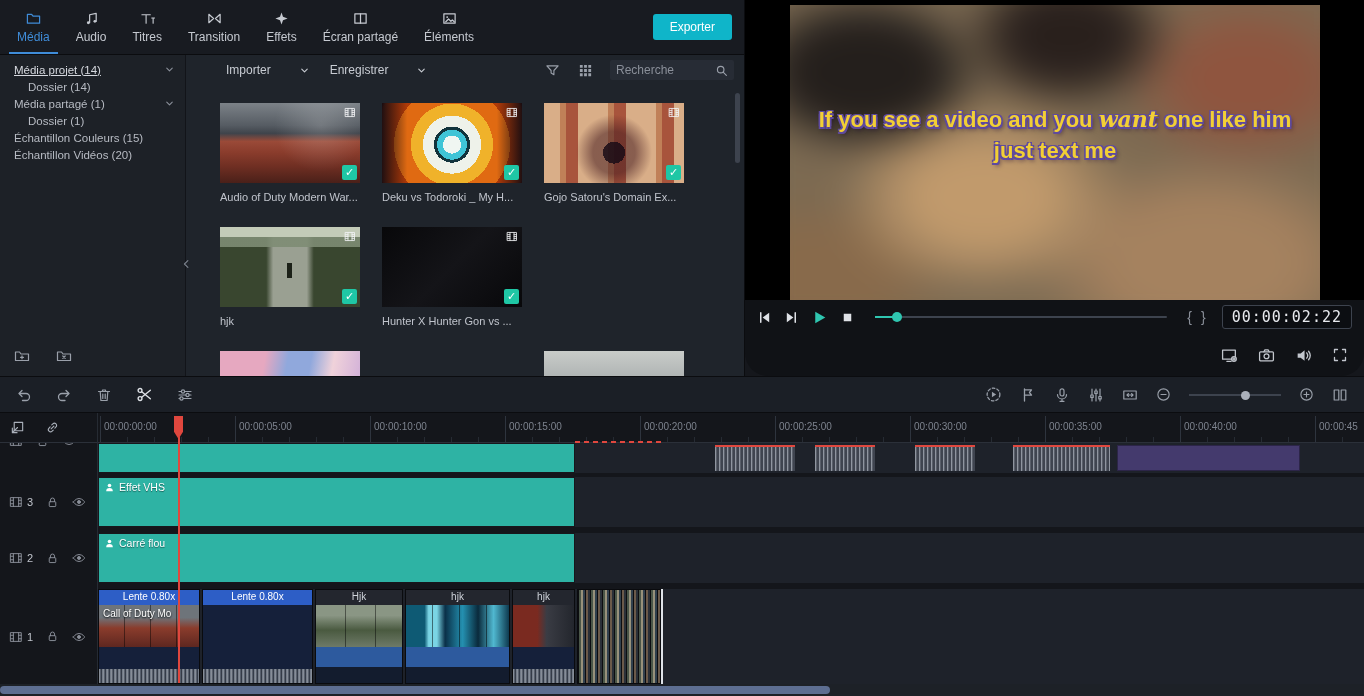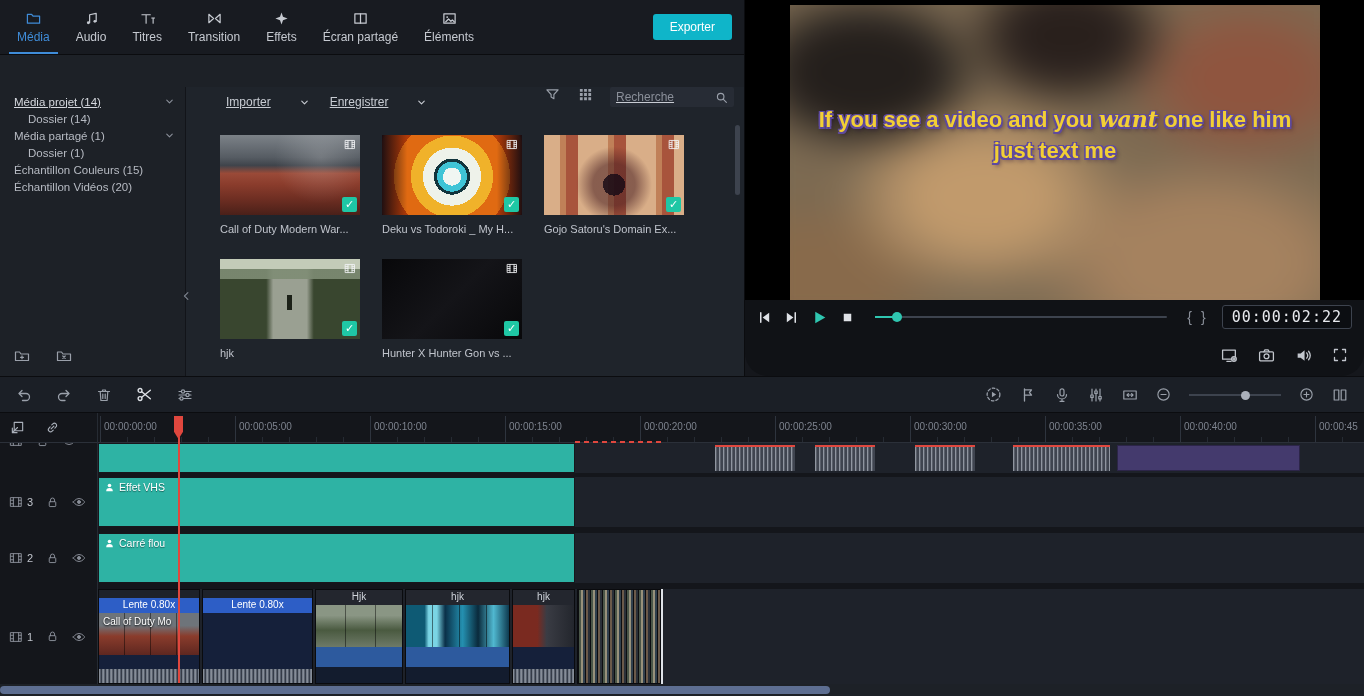--- a/index.html
+++ b/index.html
@@ -6,41 +6,41 @@
   html,body { width:1364px; height:696px; overflow:hidden; }
   body {
     font-family: "Liberation Sans", sans-serif;
     background:#15171c; color:#c8ccd3; font-size:12px;
     position:relative;
   }
   svg { stroke-linecap:round; stroke-linejoin:round; display:block; }
 
   
   .top { display:flex; height:376px; }
-  .left-pane { width:745px; display:flex; flex-direction:column; background:#1d2127; border-right:1px solid #0b0c0f;gap:32px; }
+  .left-pane { width:745px; display:flex; flex-direction:column; background:#1d2127; border-right:1px solid #0b0c0f; }
 
   .tabbar { height:55px; display:flex; align-items:stretch; background:#181b21; border-bottom:1px solid #0b0c0f; padding-left:4px; }
   .tab { display:flex; flex-direction:column; align-items:center; justify-content:center; gap:4px; padding:0 13px; position:relative; color:#c6cad1; cursor:default; }
   .tab.active { color:#3f8cd8; }
   .tab.active::after { content:""; position:absolute; left:5px; right:5px; bottom:0; height:2px; background:#3f8cd8; }
   .tab span { font-size:12px; white-space:nowrap; }
   .export-btn { margin:auto 12px auto auto; background:#0fb5c9; color:#fff; border:none; border-radius:3px; padding:6px 17px; font-size:12px; font-family:inherit; }
 
   .left-content { flex:1; display:flex; min-height:0; position:relative; }
 
   .tree { width:186px; background:#1d2127; padding-top:6px; position:relative; border-right:1px solid #121419; }
   .tree-item { height:17px; display:flex; align-items:center; padding-left:14px; color:#b7bbc3; font-size:11.5px; }
   .tree-item.l1 { padding-left:28px; }
   .tree-item.active .lbl { color:#d6d9df; text-decoration:underline; }
   .tree-item .chev { margin-left:auto; margin-right:10px; color:#8a8f99; }
   .tree-bottom { position:absolute; bottom:12px; left:14px; display:flex; gap:26px; color:#9aa0aa; }
   .collapse-handle { position:absolute; left:181px; top:198px; color:#7d838e; z-index:3; }
 
   .media-panel { flex:1; display:flex; flex-direction:column; background:#1f242b; position:relative; }
-  .media-toolbar { height:30px; display:flex; padding:0 10px 0 30px; color:#c8ccd3;text-decoration:underline; }
+  .media-toolbar { height:30px; display:flex; align-items:center; padding:0 10px 0 30px; color:#c8ccd3; }
   .dropdown { display:flex; align-items:center; gap:28px; padding:0 10px; color:#c8ccd3; font-size:12px; }
   .mt-spacer { flex:1; }
   .mt-icon { color:#9aa0aa; margin:0 9px; }
   .search-box { width:124px; height:20px; background:#272c35; border-radius:2px; display:flex; align-items:center; padding:0 6px; margin-left:8px; }
   .search-box input { flex:1; min-width:0; background:transparent; border:none; outline:none; color:#c8ccd3; font-size:12px; font-family:inherit; }
   .search-box input::placeholder { color:#8a8f99; }
   .search-box .sic { color:#9aa0aa; }
 
   .media-grid { flex:1; overflow:hidden; padding:18px 0 0 34px; display:grid; grid-template-columns:repeat(3,140px); column-gap:22px; row-gap:24px; align-content:start; }
   .media-item { width:140px; }
@@ -127,21 +127,21 @@
 
   .lane-row { position:absolute; left:0; right:0; background:#1e222a; }
   .clip-teal { position:absolute; left:0; top:0; bottom:0; width:477px; background:#2eb3a4; border:1px solid #17171c; }
   .eclip-row { display:flex; align-items:center; gap:4px; padding:3px 0 0 5px; color:#fff; font-size:10.5px; text-shadow:0 1px 1px rgba(0,0,0,.45);text-align:center; }
   .aclip { position:absolute; top:2px; bottom:2px; border-top:2px solid #e0473e; background:#3f444f;
     background-image: repeating-linear-gradient(90deg, rgba(170,176,186,.75) 0 1px, rgba(170,176,186,.25) 1px 2px, transparent 2px 4px); }
   .pclip { position:absolute; top:2px; bottom:2px; background:#443a6d; border:1px solid #2c2548; }
 
   .vclip { position:absolute; top:0; height:95px; display:flex; flex-direction:column; border:1px solid #0a0b0e; overflow:hidden; }
   .vh { height:15px; font-size:10px; line-height:14px; text-align:center; color:#fff; overflow:hidden; white-space:nowrap; }
-  .vh.blue { background:#2d5ec6;margin-top:8px; }
+  .vh.blue { background:#2d5ec6; }
   .vh.dark { background:#23262e; color:#cfd3da; }
   .vt { height:42px; position:relative; }
   .vname { position:absolute; top:3px; left:4px; font-size:10px; color:#fff; text-shadow:0 1px 2px #000; white-space:nowrap; }
   .va { flex:1; position:relative; background:#15203a; overflow:hidden; }
   .va.blue { background:linear-gradient(180deg,#2d5a9e 0 20px,#131c2e 20px); }
   .wave-strip { position:absolute; left:0; right:0; bottom:0; height:14px; opacity:.85;
     background: repeating-linear-gradient(90deg,#9aa0a8 0 1px,#646b76 1px 2px,#3a404a 2px 3px,#848b96 3px 4px); }
 
   .ct-cod { background: repeating-linear-gradient(90deg, transparent 0 25px, rgba(0,0,0,.45) 25px 26px),
             linear-gradient(180deg,#6e747a 0 30%,#8a3c2c 55%,#5e2720); }
@@ -297,21 +297,21 @@
         <div class="media-grid">
 
           <div class="media-item">
             <div class="thumb t-cod">
               <svg class="badge-film" viewBox="0 0 16 16" width="14" height="13" fill="none" stroke="currentColor" stroke-width="1.1">
                   <rect x="2.5" y="3" width="11" height="10"></rect>
                   <path d="M5.5 3v10M10.5 3v10M2.5 5.7h3M2.5 8h3M2.5 10.3h3M10.5 5.7h3M10.5 8h3M10.5 10.3h3"></path>
                 </svg>
               <div class="badge-check">✓</div>
             </div>
-            <div class="media-name">Call of Duty Modern War...</div>
+            <div class="media-name">Audio of Duty Modern War...</div>
           </div>
 
           <div class="media-item">
             <div class="thumb t-deku">
               <svg class="badge-film" viewBox="0 0 16 16" width="14" height="13" fill="none" stroke="currentColor" stroke-width="1.1">
                   <rect x="2.5" y="3" width="11" height="10"></rect>
                   <path d="M5.5 3v10M10.5 3v10M2.5 5.7h3M2.5 8h3M2.5 10.3h3M10.5 5.7h3M10.5 8h3M10.5 10.3h3"></path>
                 </svg>
               <div class="badge-check">✓</div>
             </div>

